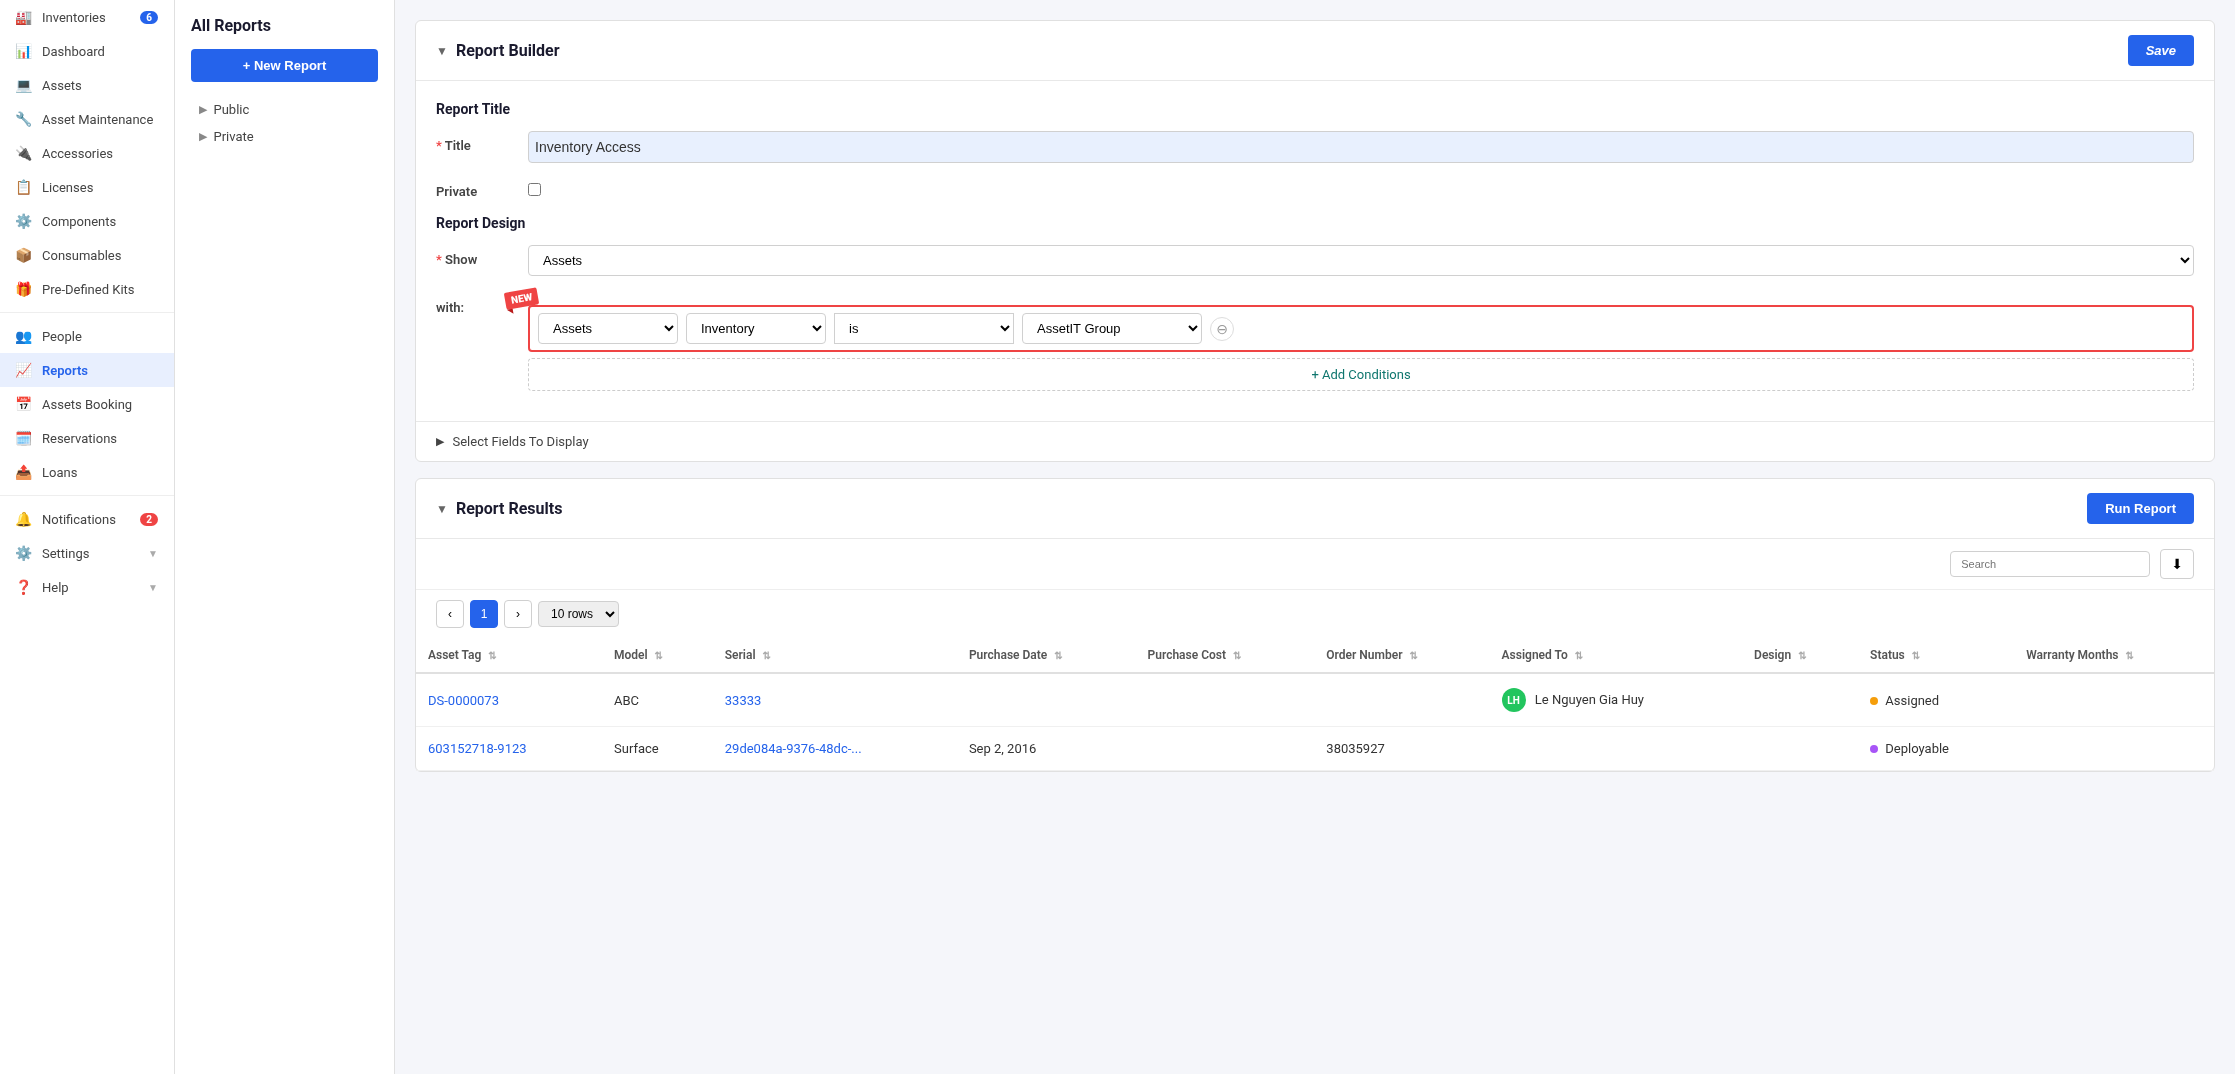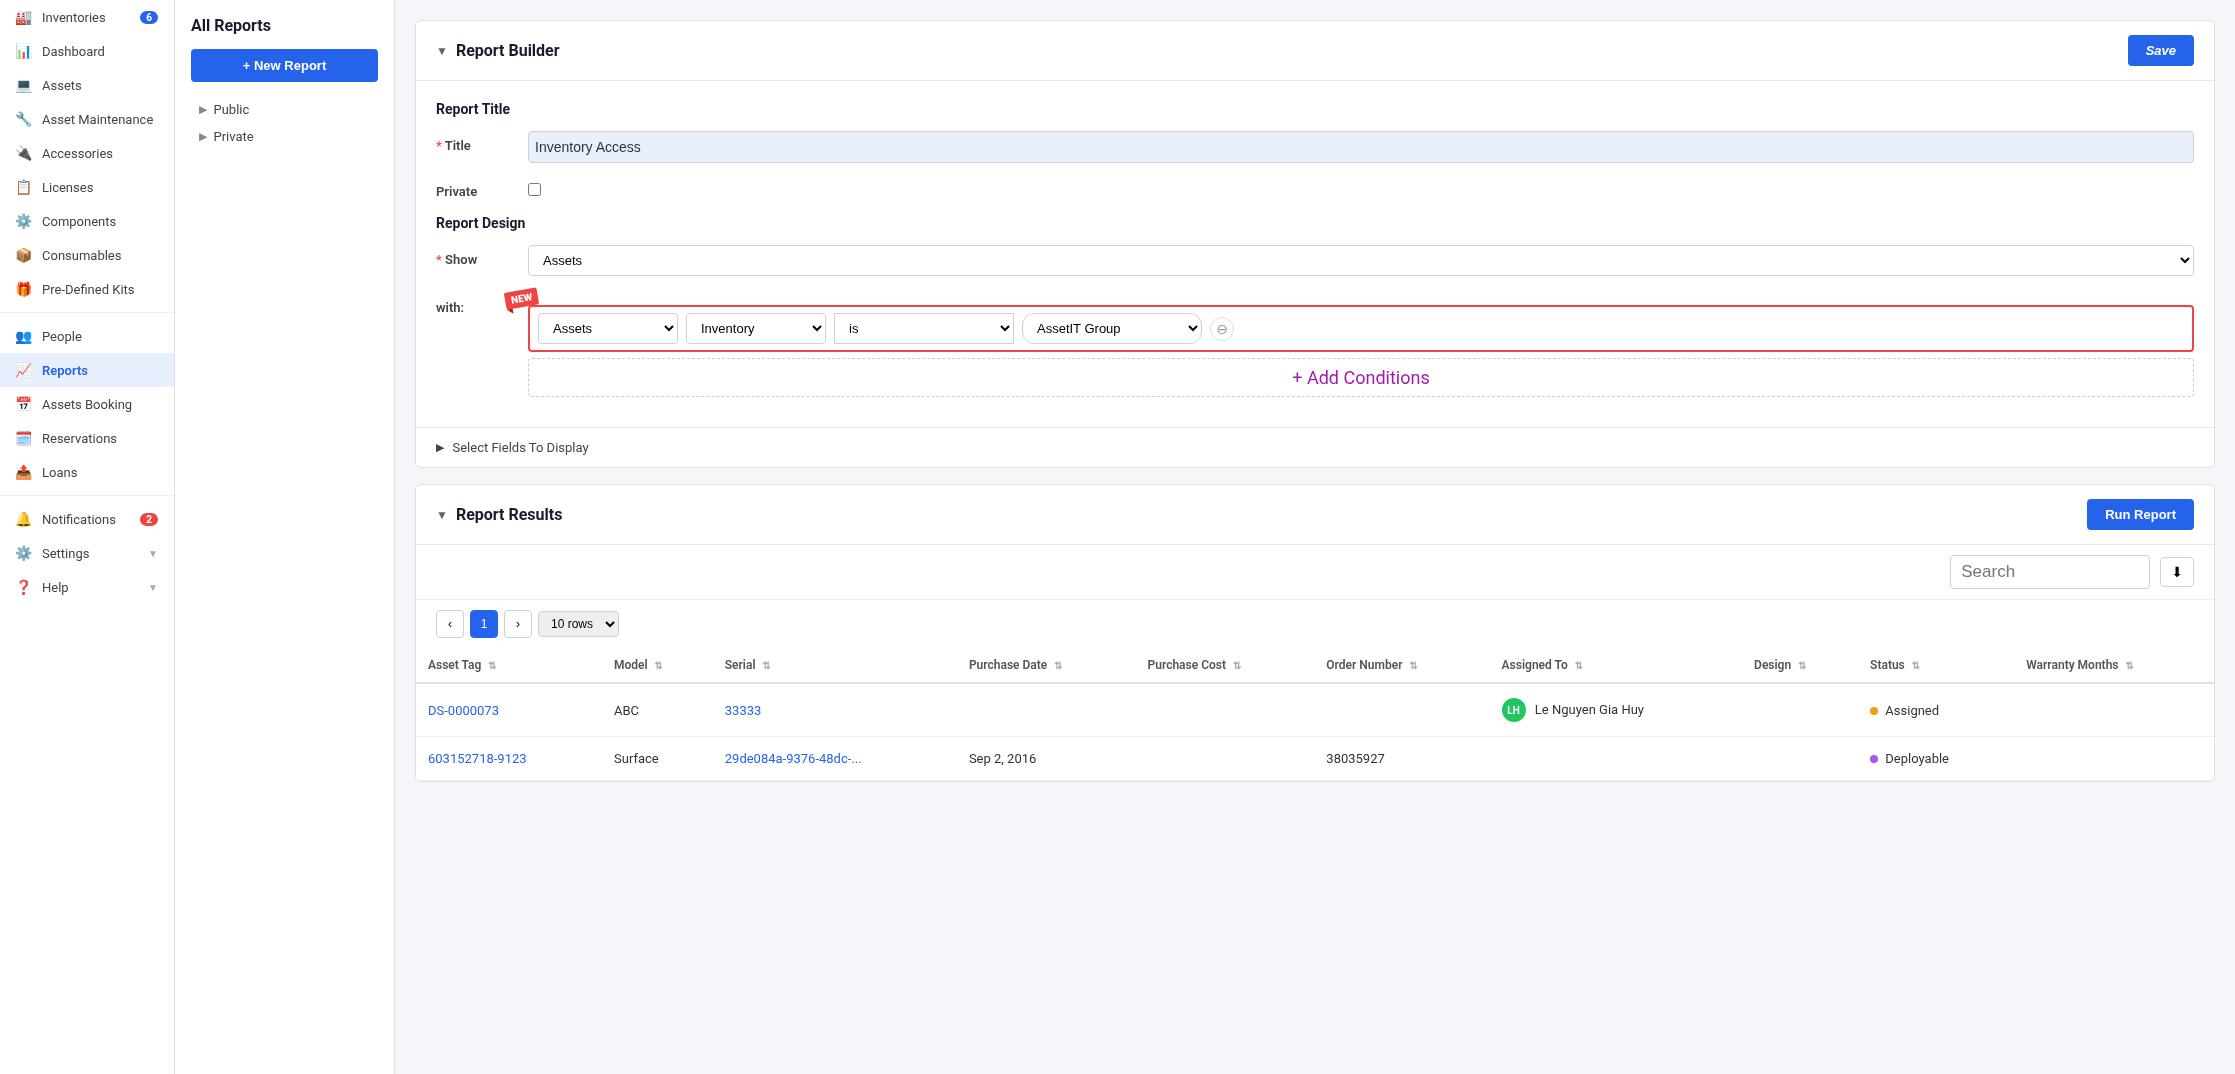--- a/index.html
+++ b/index.html
@@ -35,30 +35,30 @@
     .save-btn { background: #2563eb; color: #fff; border: none; border-radius: 4px; padding: 8px 18px; font-size: 13px; font-weight: 600; cursor: pointer; font-style: italic; }
 
     .section-body { padding: 20px; }
     .form-group { display: flex; align-items: flex-start; margin-bottom: 14px; gap: 12px; }
     .form-label { font-size: 13px; font-weight: 600; color: #444; width: 80px; padding-top: 7px; flex-shrink: 0; }
     .form-input { flex: 1; border: 1px solid #d0d0d0; border-radius: 4px; padding: 7px 6px; font-size: 14px; background: #eaf0fb; color: #333; outline: none; }
     .checkbox-wrapper { display: flex; align-items: center; gap: 8px; padding-top: 6px; }
 
     .subsection-title { font-size: 14px; font-weight: 700; margin-bottom: 14px; color: #1a1a2e; }
     .highlighted-row { border: 2px solid #ef4444; border-radius: 4px; padding: 6px 8px; display: flex; align-items: center; gap: 8px; flex: 1; background: #fff; position: relative; }
-    .add-conditions-btn { display: flex; align-items: center; justify-content: center; border: 1px dashed #ccc; border-radius: 4px; padding: 8px; cursor: pointer; color: #a21caf; font-size: 18px; margin-top: 6px; }
+    .add-conditions-btn { display: flex; align-items: center; justify-content: center; border: 1px dashed #ccc; border-radius: 4px; padding: 8px; cursor: pointer; color: #0f766e; font-size: 13px; margin-top: 6px; }
 
     .select-fields-row { display: flex; align-items: center; padding: 12px 20px; border-top: 1px solid #e8e8e8; cursor: pointer; color: #444; }
     .select-fields-row .arrow { margin-right: 8px; font-size: 11px; }
 
     
     .results-header { display: flex; align-items: center; justify-content: space-between; padding: 14px 20px; border-bottom: 1px solid #e8e8e8; }
     .run-report-btn { background: #2563eb; color: #ffffff; border: none; border-radius: 4px; padding: 8px 18px; font-size: 13px; font-weight: 600; cursor: pointer; }
     .results-toolbar { display: flex; align-items: center; justify-content: flex-end; padding: 10px 20px; gap: 10px; border-bottom: 1px solid #eee; }
-    .search-input { border: 1px solid #d0d0d0; border-radius: 4px; padding: 6px 10px; font-size: 17px; width: 200px; outline: none; }
+    .search-input { border: 1px solid #d0d0d0; border-radius: 4px; padding: 6px 10px; font-size: 11px; width: 200px; outline: none; }
     .download-btn { background: #fff; border: 1px solid #d0d0d0; border-radius: 4px; padding: 6px 10px; cursor: pointer; font-size: 14px; }
 
     .pagination { display: flex; align-items: center; gap: 6px; padding: 10px 20px; }
     .page-btn { width: 28px; height: 28px; display: flex; align-items: center; justify-content: center; border: 1px solid #d0d0d0; border-radius: 4px; cursor: pointer; font-size: 12px; background: #fff; }
     .page-btn.active { background: #2563eb; color: #fff; border-color: #2563eb; }
     .rows-select { border: 1px solid #d0d0d0; border-radius: 4px; padding: 4px 8px; font-size: 12px; cursor: pointer; }
 
     
     .data-table { width: 100%; border-collapse: collapse; }
     .data-table th { padding: 10px 12px; text-align: left; font-size: 12px; font-weight: 600; color: #555; border-bottom: 2px solid #e0e0e0; white-space: nowrap; }
@@ -70,21 +70,21 @@
     .status-deployable { background: #a855f7; }
     .avatar { width: 24px; height: 24px; border-radius: 50%; display: inline-flex; align-items: center; justify-content: center; font-size: 10px; font-weight: 700; color: #fff; background: #22c55e; margin-right: 6px; }
 
     
     .new-badge { background: #ef4444; color: #fff; font-size: 10px; font-weight: 900; padding: 3px 6px; transform: rotate(-10deg); display: inline-block; position: absolute; top: -12px; right: -10px; border-radius: 2px; }
     .new-badge::before { content: ''; position: absolute; bottom: -5px; left: 0; border-left: 6px solid transparent; border-right: 0 solid transparent; border-top: 5px solid #b91c1c; }
 
     .show-select { flex: 1; border: 1px solid #d0d0d0; border-radius: 4px; padding: 6px 10px; font-size: 13px; cursor: pointer; background: #fff; }
     .filter-select { min-width: 140px; border: 1px solid #d0d0d0; border-radius: 4px; padding: 6px 10px; font-size: 13px; cursor: pointer; background: #fff; }
     .is-select { min-width: 180px; border: 1px solid #d0d0d0; border-radius: 0; padding: 6px 10px; font-size: 13px; cursor: pointer; background: #fff; }
-    .value-select { min-width: 180px; border: 1px solid #d0d0d0; border-radius: 12px; padding: 6px 10px; font-size: 13px; cursor: pointer; background: #fff; }
+    .value-select { min-width: 180px; border: 1px solid #d0d0d0; border-radius: 4px; padding: 6px 10px; font-size: 13px; cursor: pointer; background: #fff; }
     .remove-btn { width: 24px; height: 24px; border-radius: 50%; border: 1px solid #ddd; background: #fff; display: flex; align-items: center; justify-content: center; cursor: pointer; font-size: 14px; color: #999; flex-shrink: 0; }
   </style>
 </head>
 <body>
 
 <div class="sidebar">
   <div class="sidebar-item">
     <span class="icon">🏭</span>
     <span>Inventories</span>
     <span class="sidebar-badge">6</span>

